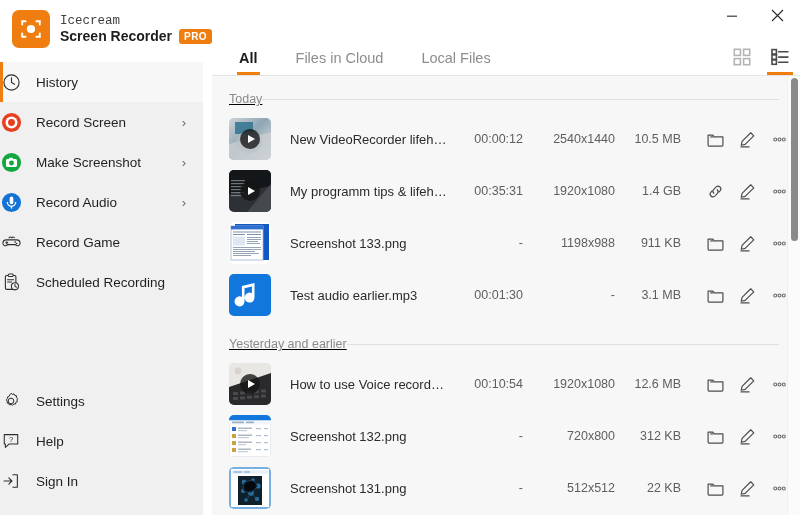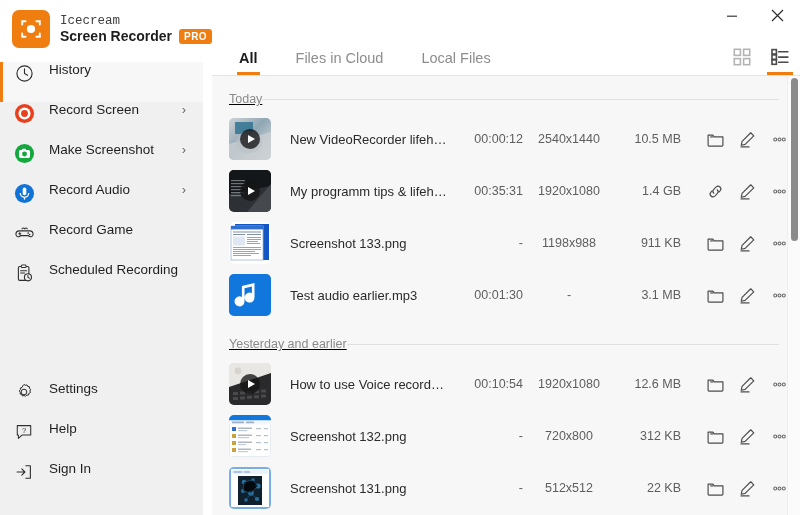--- a/index.html
+++ b/index.html
@@ -44,22 +44,22 @@
   }
   #btn-min { right: 46px; }
   #btn-close { right: 0px; }
 
   
   .sidebar {
     position: absolute; left: 0; top: 62px; width: 203px; height: 453px;
     background: #f0f0f0;
   }
   .nav-item {
-    position: relative; height: 40px; display: flex; align-items: flex-start;
-    padding-left: 13px; gap: 14px; cursor: default; color: #1f1f1f;
+    position: relative; height: 40px; display: flex; align-items: center;
+    gap: 14px; cursor: default; color: #1f1f1f;
     font-size: 13.5px;
   }
   .nav-item.active { background: #f7f7f7; }
   .nav-item.active::before {
     content: ""; position: absolute; left: 0; top: 0;
     width: 3px; height: 40px; background: #f07d0f;
   }
   .nav-ico {
     width: 22px; height: 22px; display: flex;
     align-items: center; justify-content: center; flex: 0 0 22px;
@@ -129,21 +129,21 @@
     content: ""; border-left: 7px solid #fff;
     border-top: 4.5px solid transparent; border-bottom: 4.5px solid transparent;
     margin-left: 2px;
   }
   .fname {
     flex: 1; margin-left: 19px; font-size: 13px; color: #2b2b2b;
     white-space: nowrap; overflow: hidden; text-overflow: ellipsis;
   }
   .col { font-size: 12.5px; color: #5e5e5e; text-align: right; flex: 0 0 auto; }
   .col-dur { width: 72px; }
-  .col-res { width: 92px; text-align: center; }
+  .col-res { width: 92px; }
   .col-size { width: 66px; }
   .acts { display: flex; align-items: center; margin-left: 18px; }
   .act {
     width: 32px; height: 30px; display: flex;
     align-items: center; justify-content: center; cursor: default;
     color: #4d4d4d;
   }
 
   
   .scrollbar {

